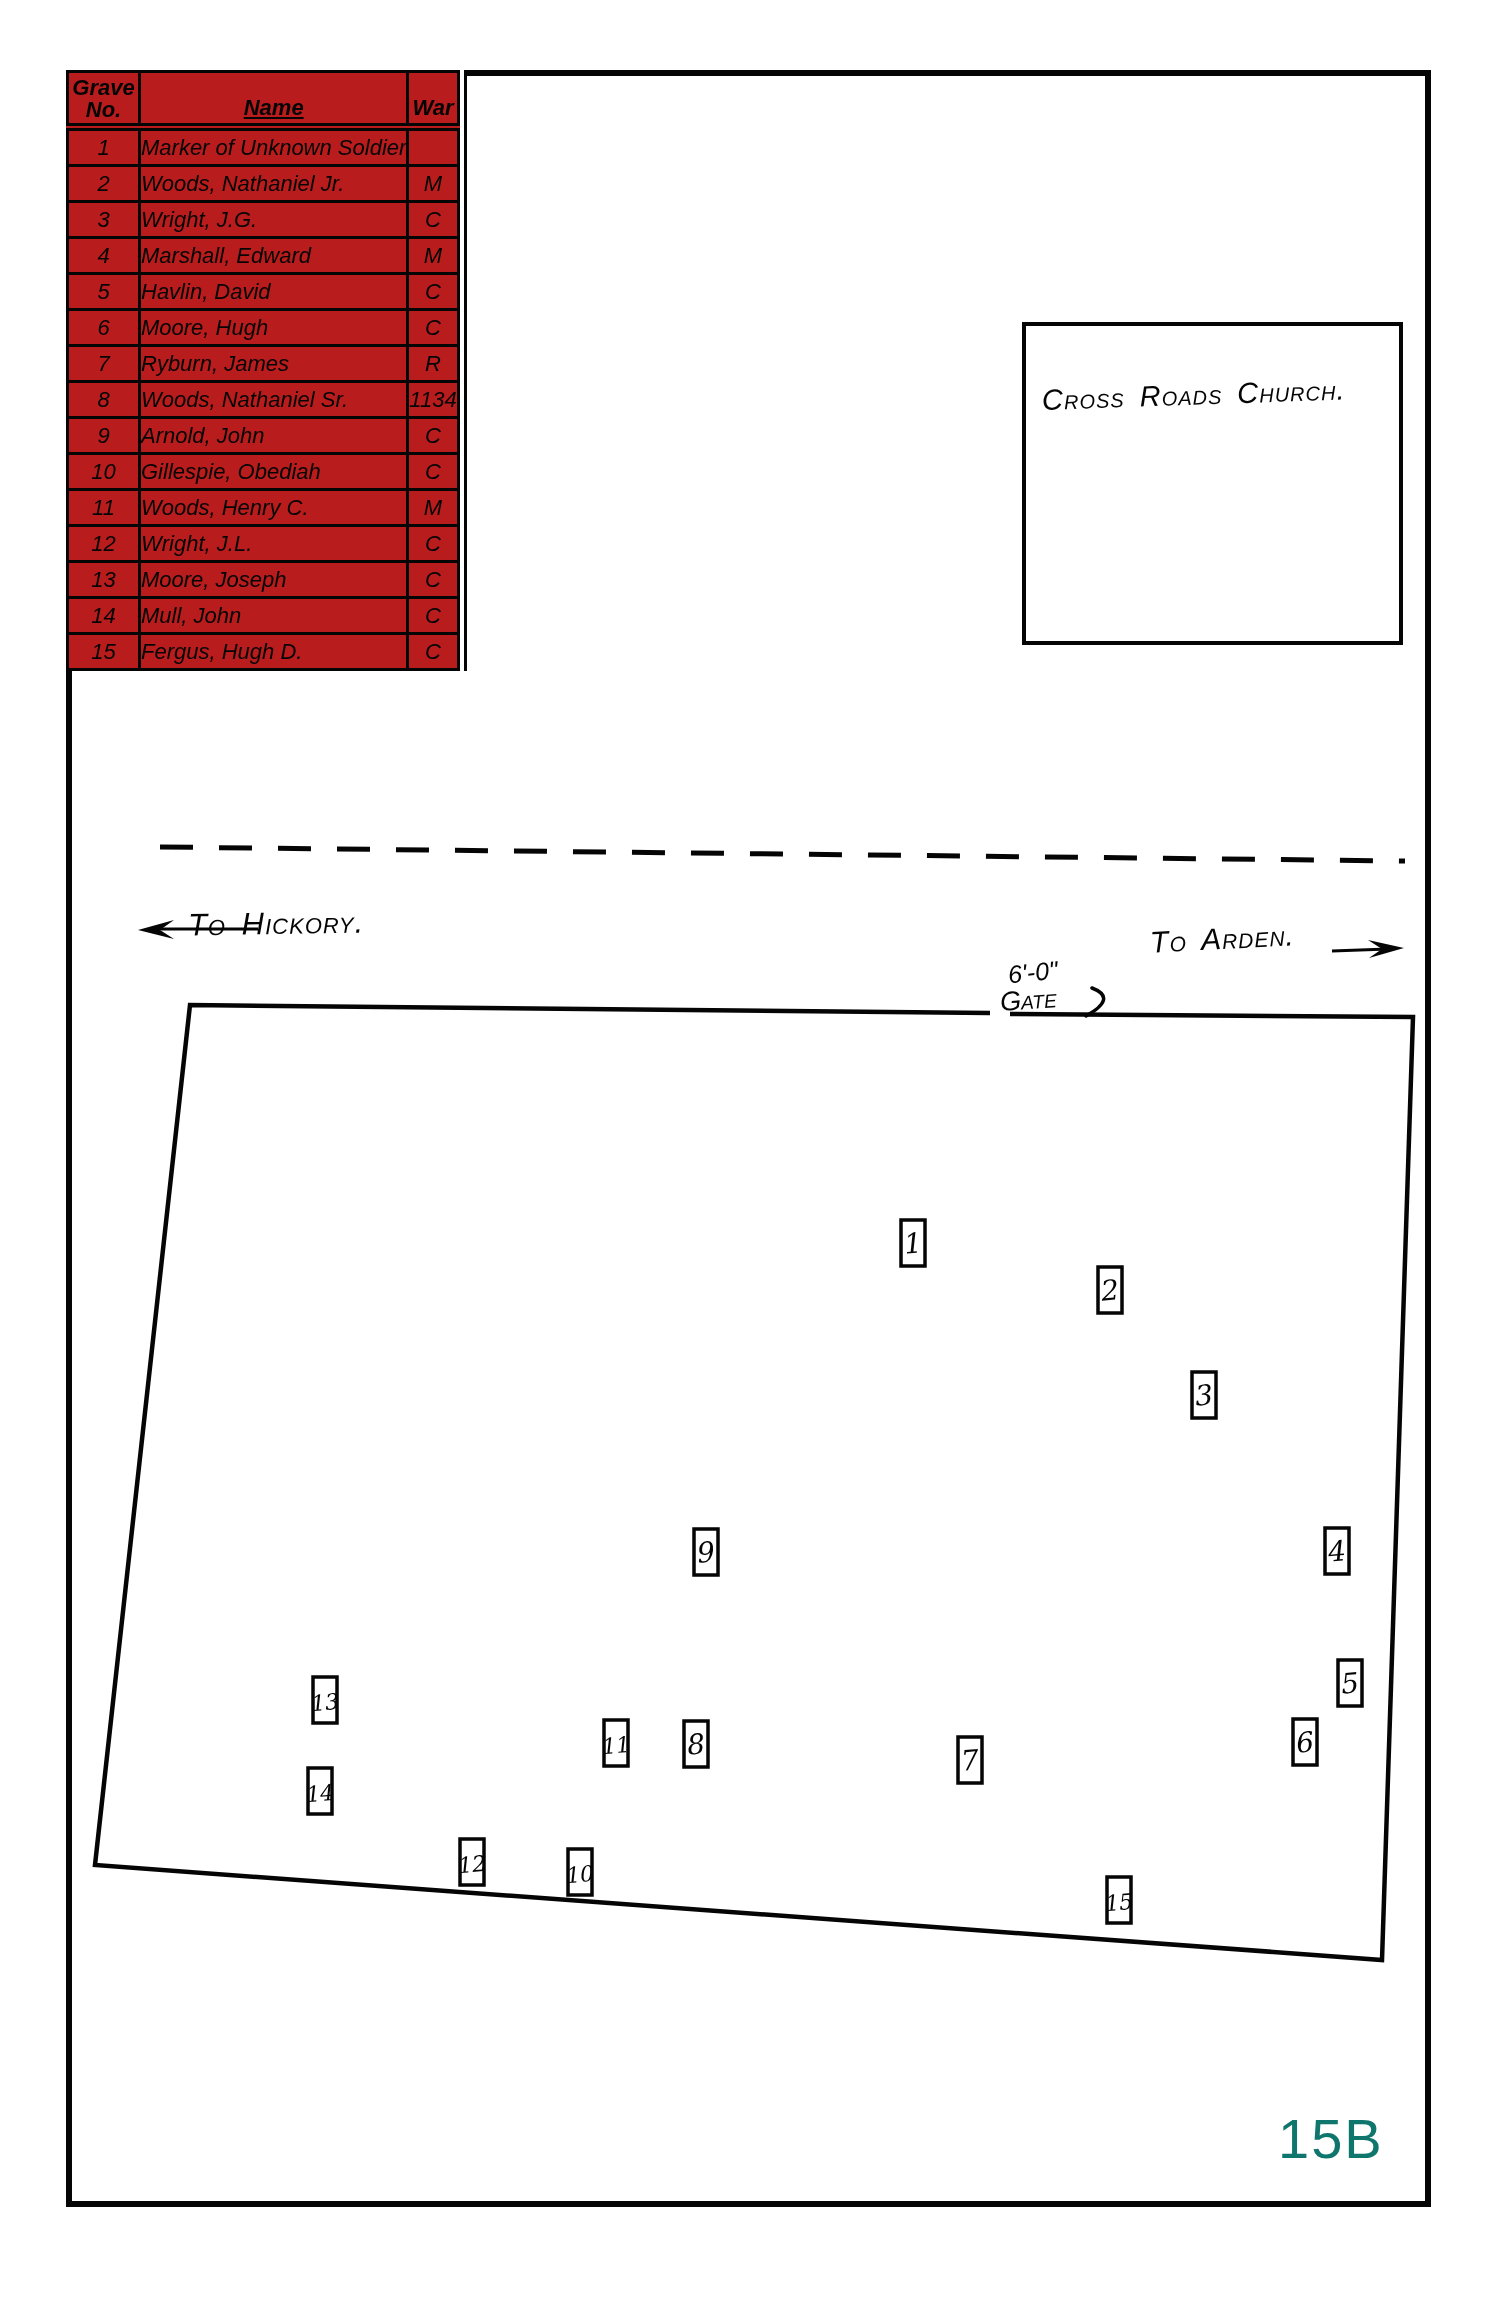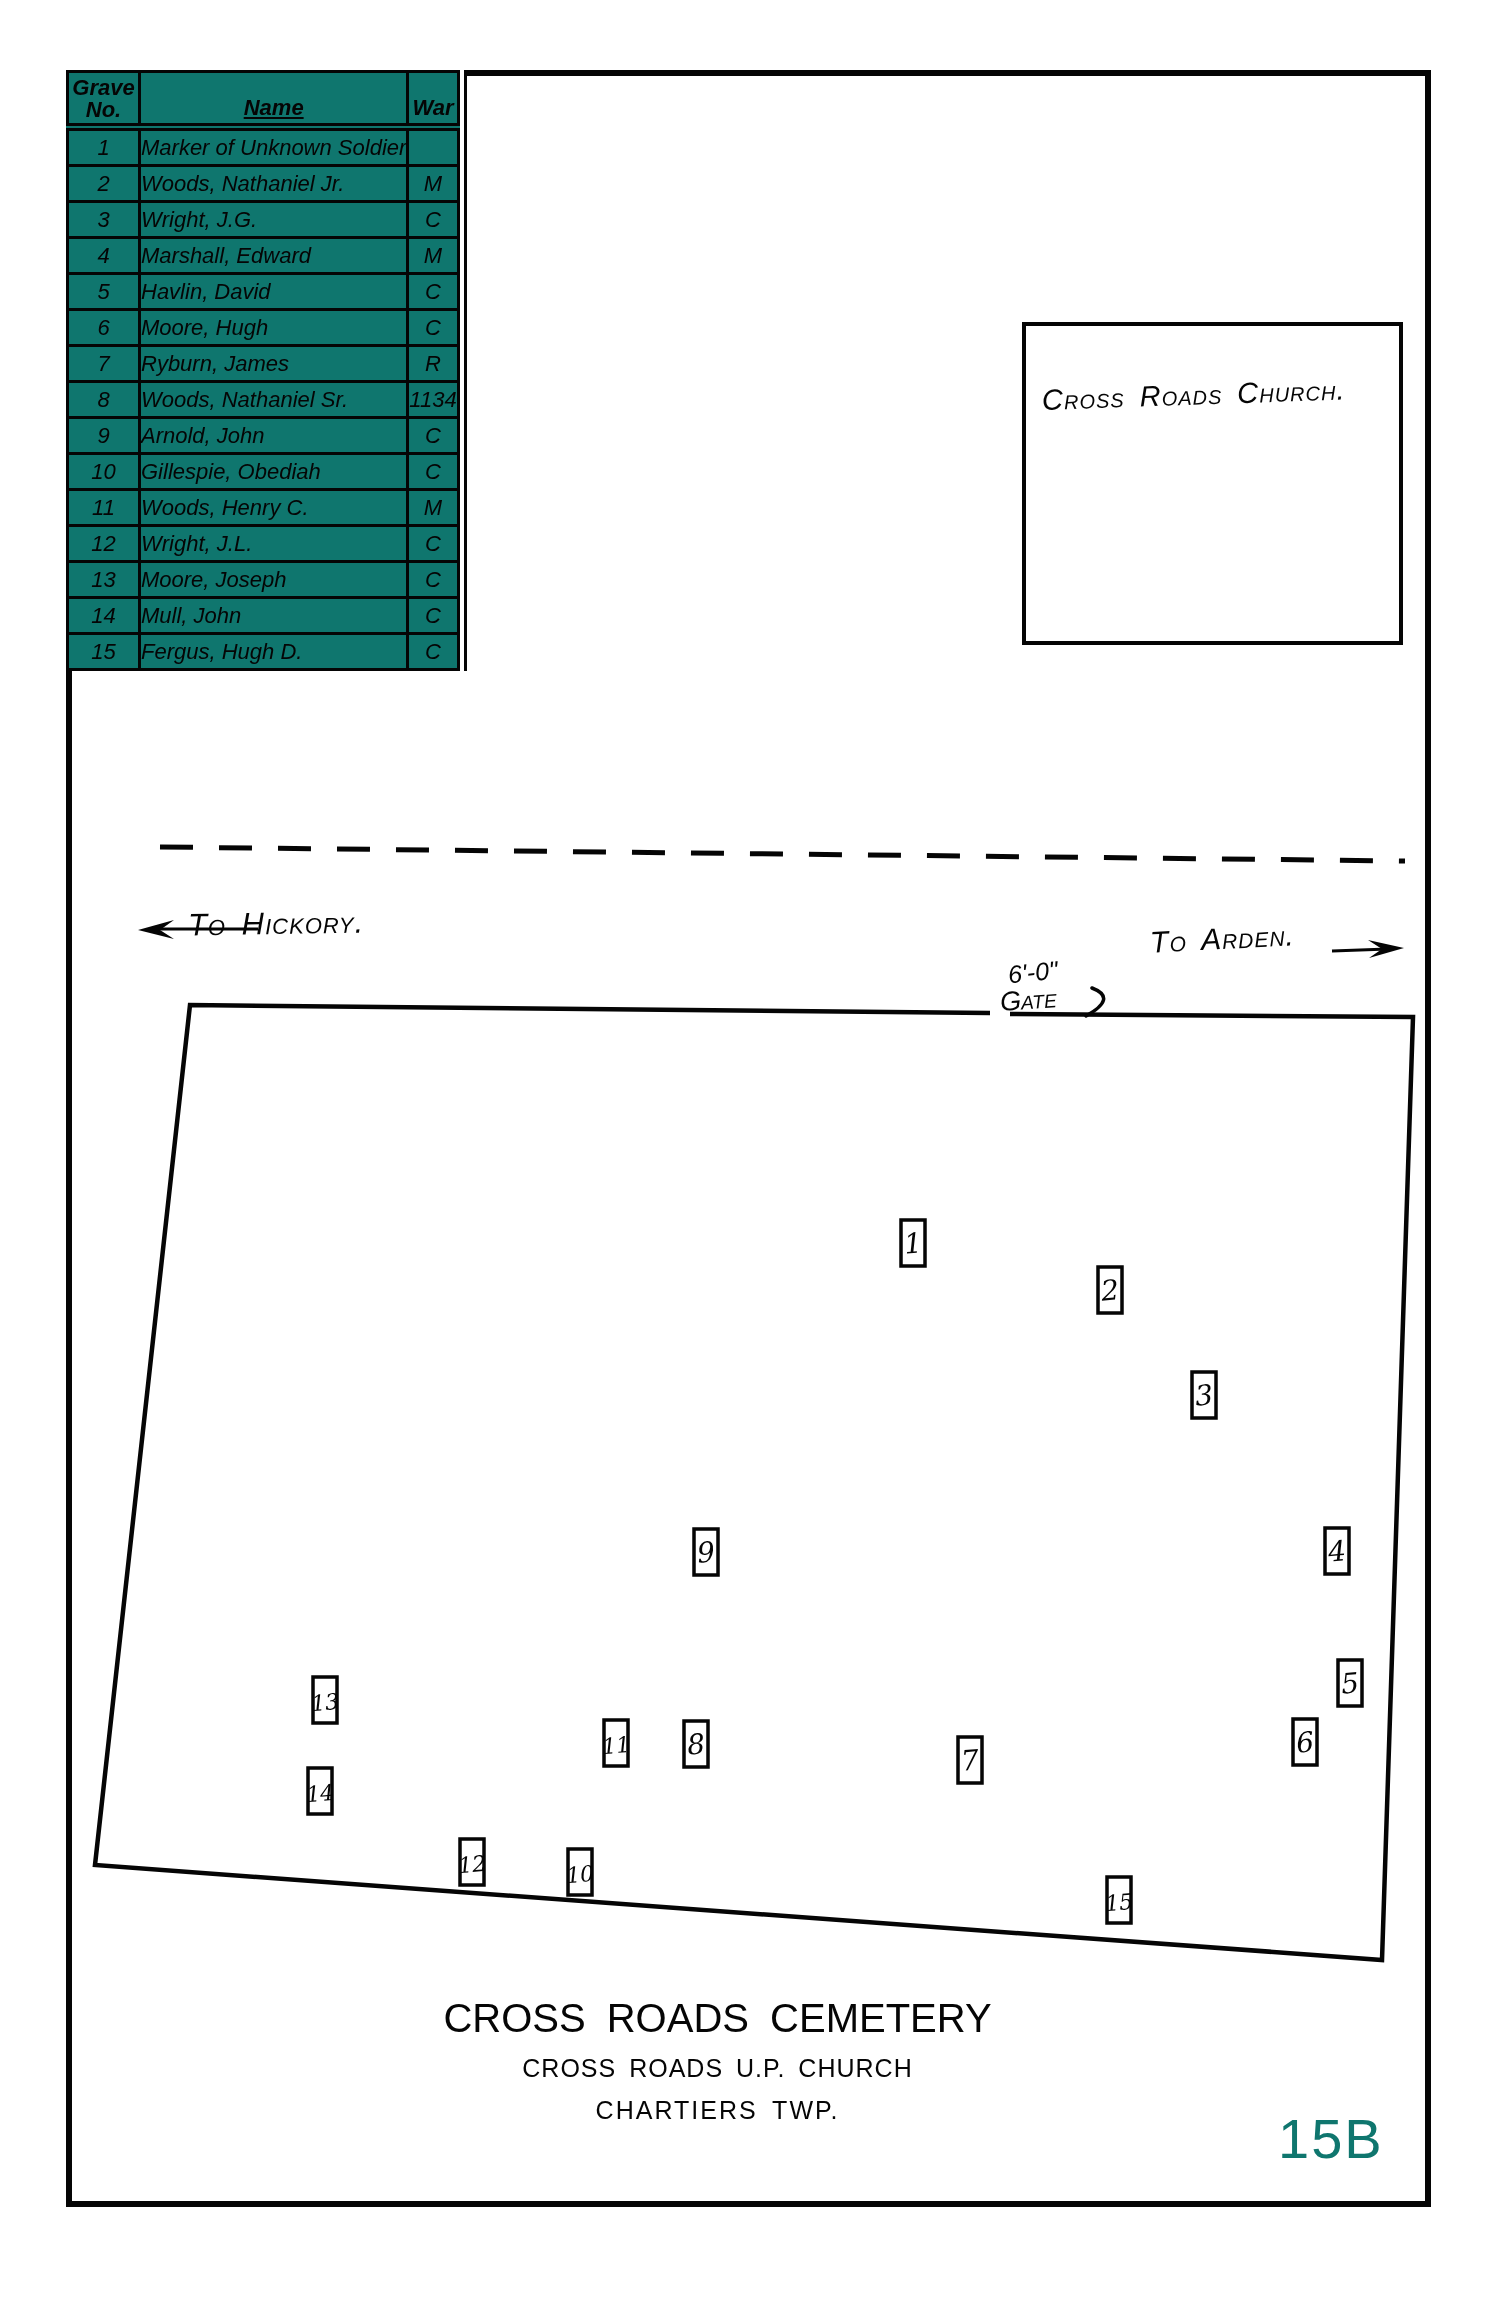--- a/index.html
+++ b/index.html
@@ -20,21 +20,21 @@
   
   .table-wrap{
     position:absolute;left:66px;top:70px;
     border-right:3px solid #050505;
     padding-right:4px;
     background:#ffffff;
   }
   table.graves{
     border-collapse:collapse;
     table-layout:fixed;
-    background:#0f766e;
+    background:#b91c1c;
   }
   table.graves th,table.graves td{
     border:3px solid #050505;
     padding:0;
     font-style:italic;
     font-size:22px;
     color:#050505;
     background:transparent;
   }
   table.graves th{
@@ -295,21 +295,16 @@
           <text x="1119" y="1910" class="marker-num" transform="rotate(-5 1119 1900)" style="font-size: 22px;">15</text>
         </g>
       </g>
   </svg>
 
   <div class="hand to-hickory">To Hickory.</div>
   <div class="hand to-arden">To Arden.</div>
   <div class="hand gate-dim">6'-0"</div>
   <div class="hand gate-label">Gate</div>
 
-  <div class="title-block">
-    <div class="cem-title">CROSS ROADS CEMETERY</div>
-    <div class="cem-sub">CROSS ROADS U.P. CHURCH</div>
-    <div class="cem-twp">CHARTIERS TWP.</div>
-  </div>
 
   <div class="sheet-number">15B</div>
 
 </div>
 
 </body></html>

